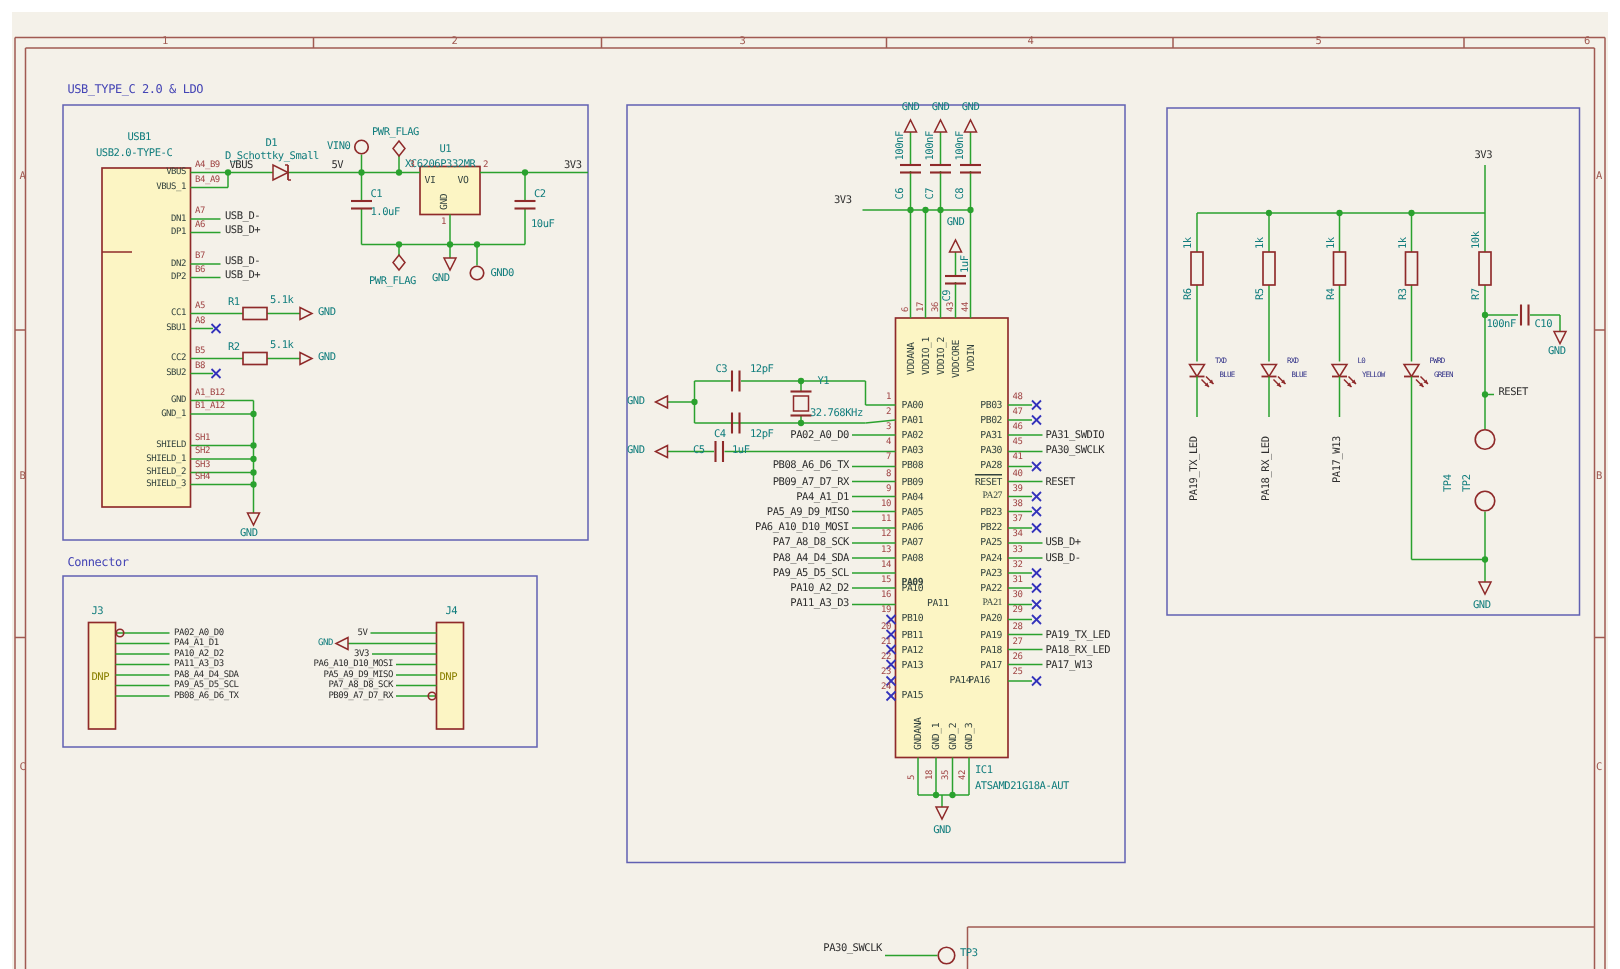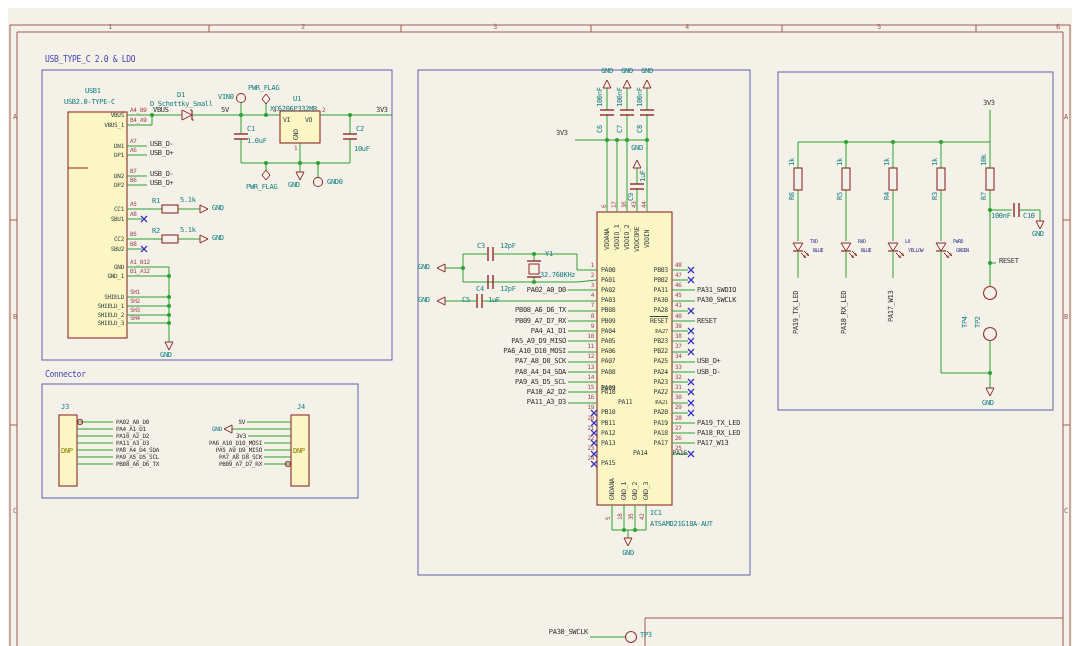--- a/index.html
+++ b/index.html
@@ -534,21 +534,21 @@
       <span class="t pnm r" style="left: 668px; top: 348px;">PB22</span>
       <span class="t pnm r" style="left: 668px; top: 358px;">PA25</span>
       <span class="t pnm r" style="left: 668px; top: 369px;">PA24</span>
       <span class="t pnm r" style="left: 668px; top: 379px;">PA23</span>
       <span class="t pnm r" style="left: 668px; top: 389px;">PA22</span>
       <span class="t pnm r" style="left: 668px; top: 399px; font-family: Liberation Serif, serif;">PA21</span>
       <span class="t pnm r" style="left: 668px; top: 409px;">PA20</span>
       <span class="t pnm r" style="left: 668px; top: 420px;">PA19</span>
       <span class="t pnm r" style="left: 668px; top: 430px;">PA18</span>
       <span class="t pnm r" style="left: 668px; top: 440px;">PA17</span>
-      <span class="t pnm r" style="left: 687px; top: 450px;">PA16</span>
+      <span class="t pnm r" style="left: 660px; top: 450px;">PA16</span>
       <span class="t pin" style="left: 675px; top: 262px;">48</span>
       <span class="t pin" style="left: 675px; top: 272px;">47</span>
       <span class="t pin" style="left: 675px; top: 282px;">46</span>
       <span class="t pin" style="left: 675px; top: 292px;">45</span>
       <span class="t pin" style="left: 675px; top: 302px;">41</span>
       <span class="t pin" style="left: 675px; top: 313px;">40</span>
       <span class="t pin" style="left: 675px; top: 323px;">39</span>
       <span class="t pin" style="left: 675px; top: 333px;">38</span>
       <span class="t pin" style="left: 675px; top: 343px;">37</span>
       <span class="t pin" style="left: 675px; top: 353px;">34</span>

